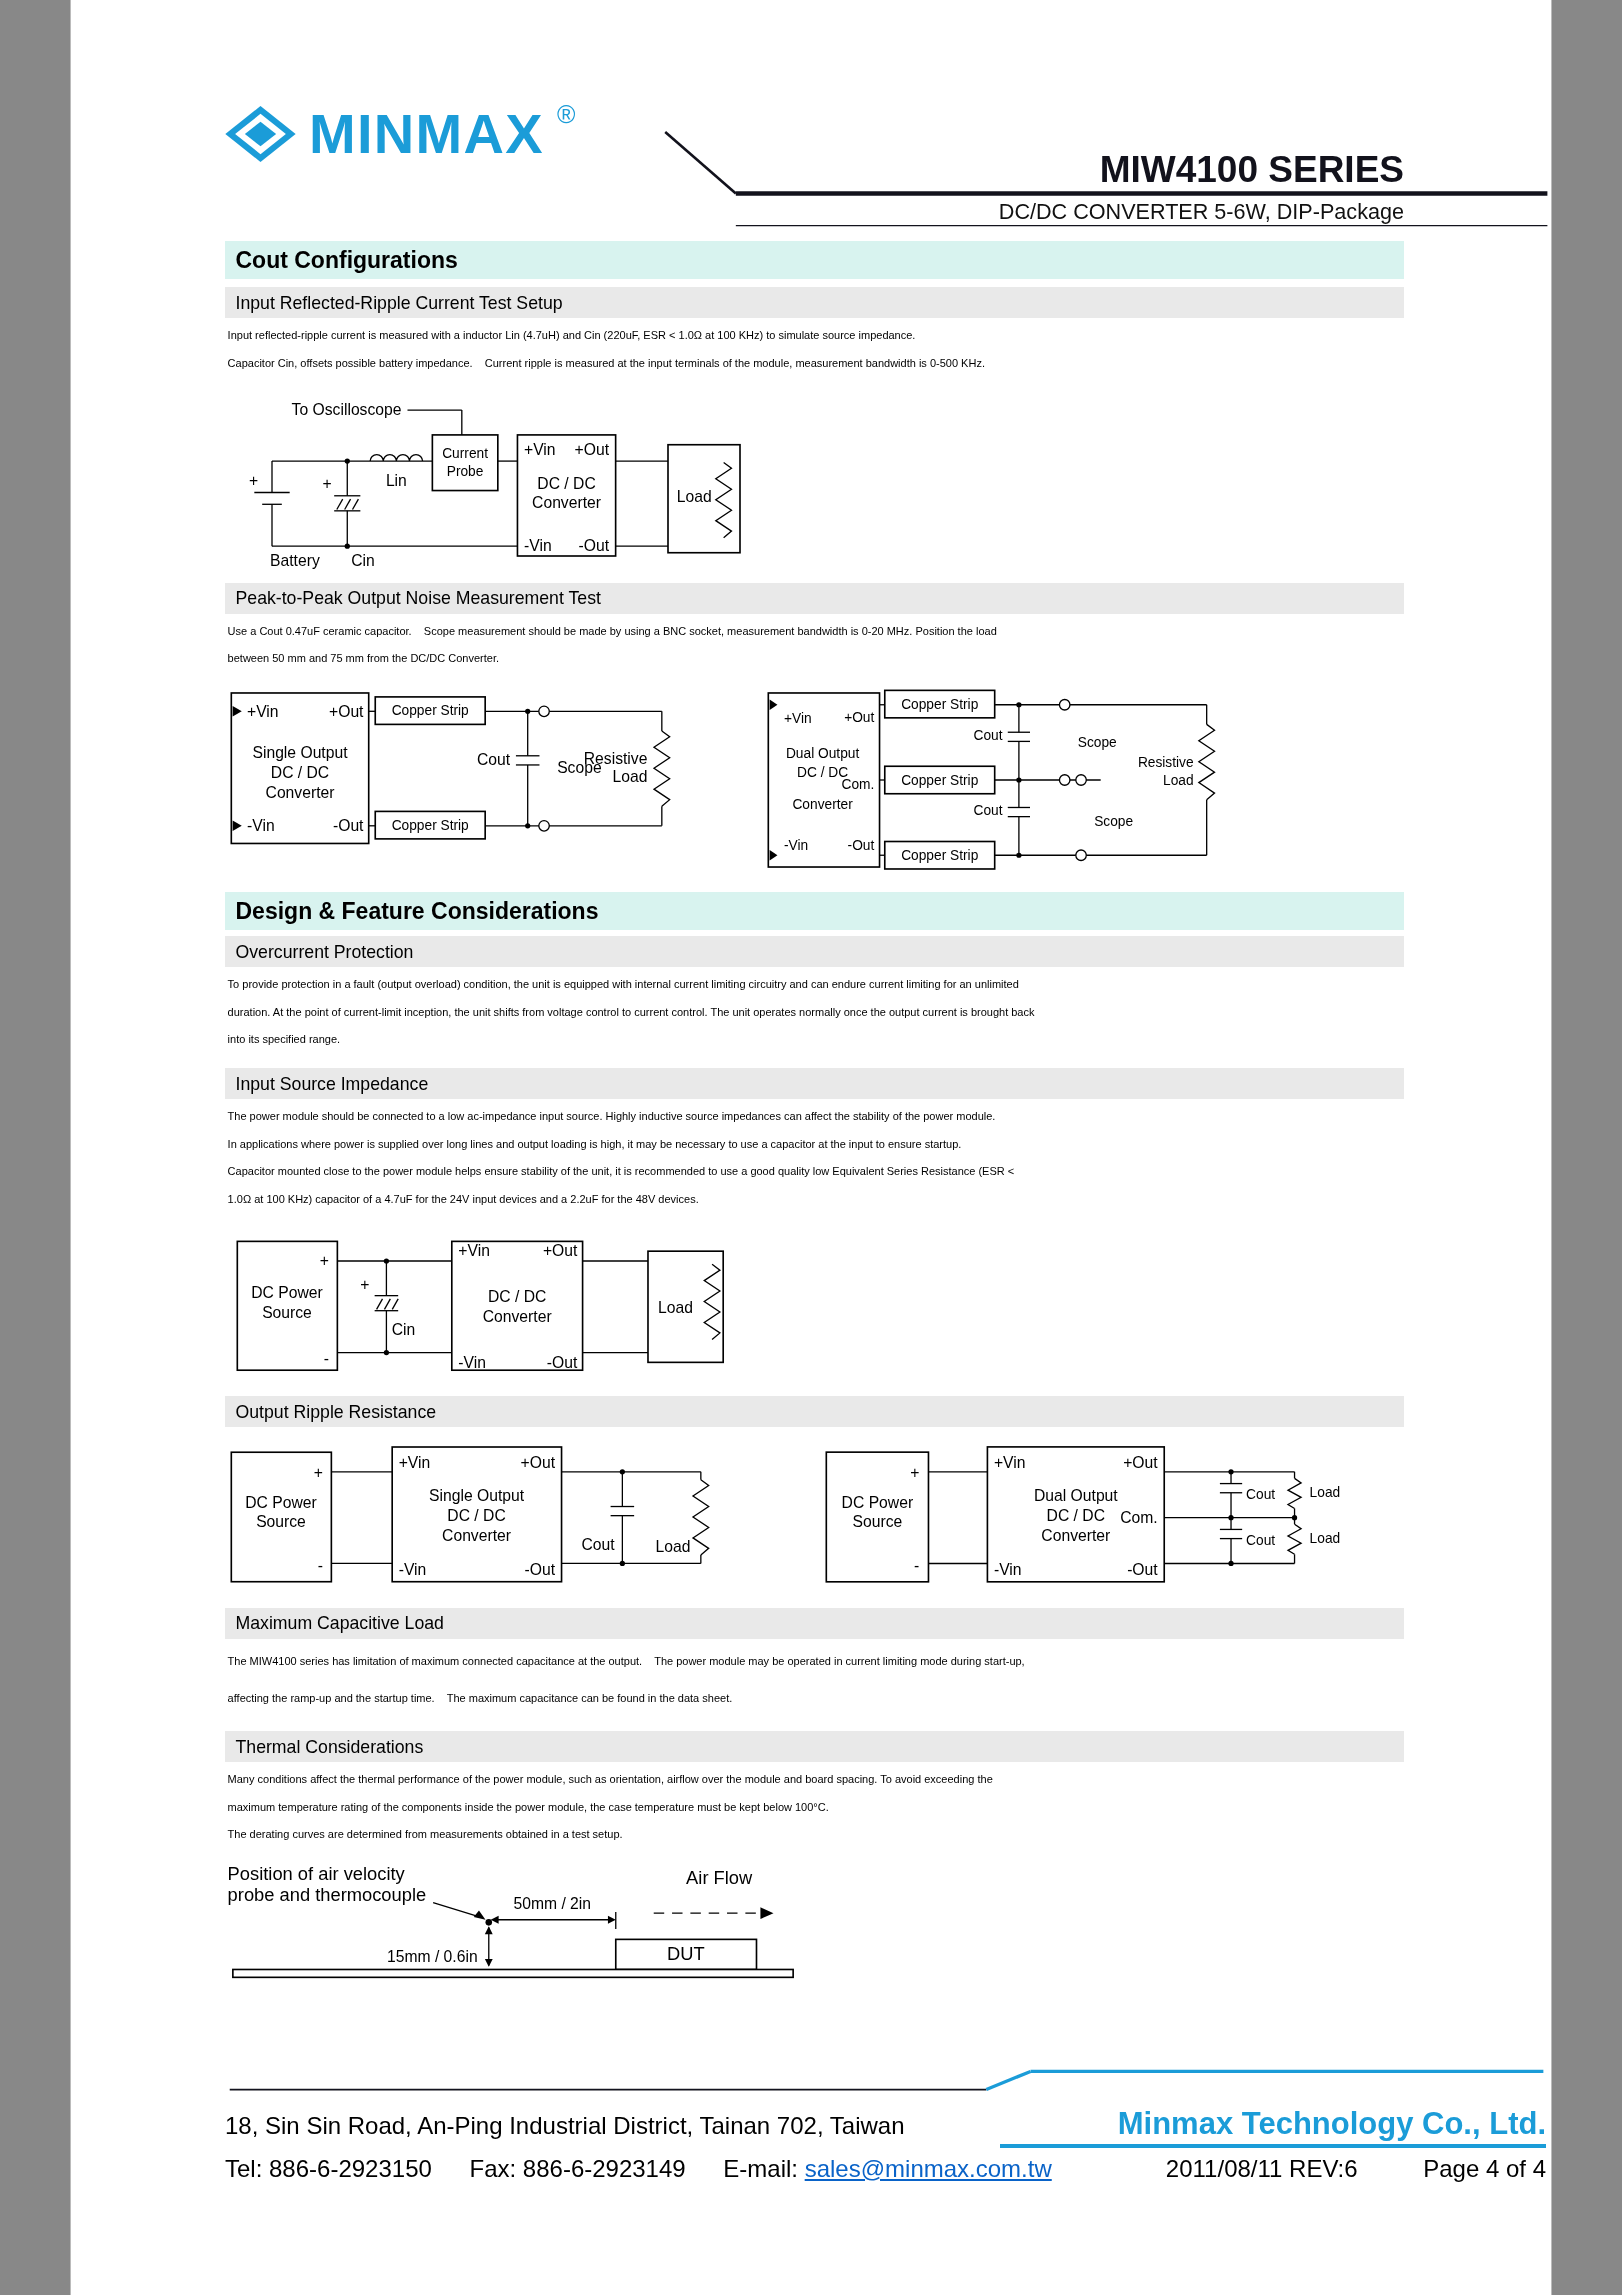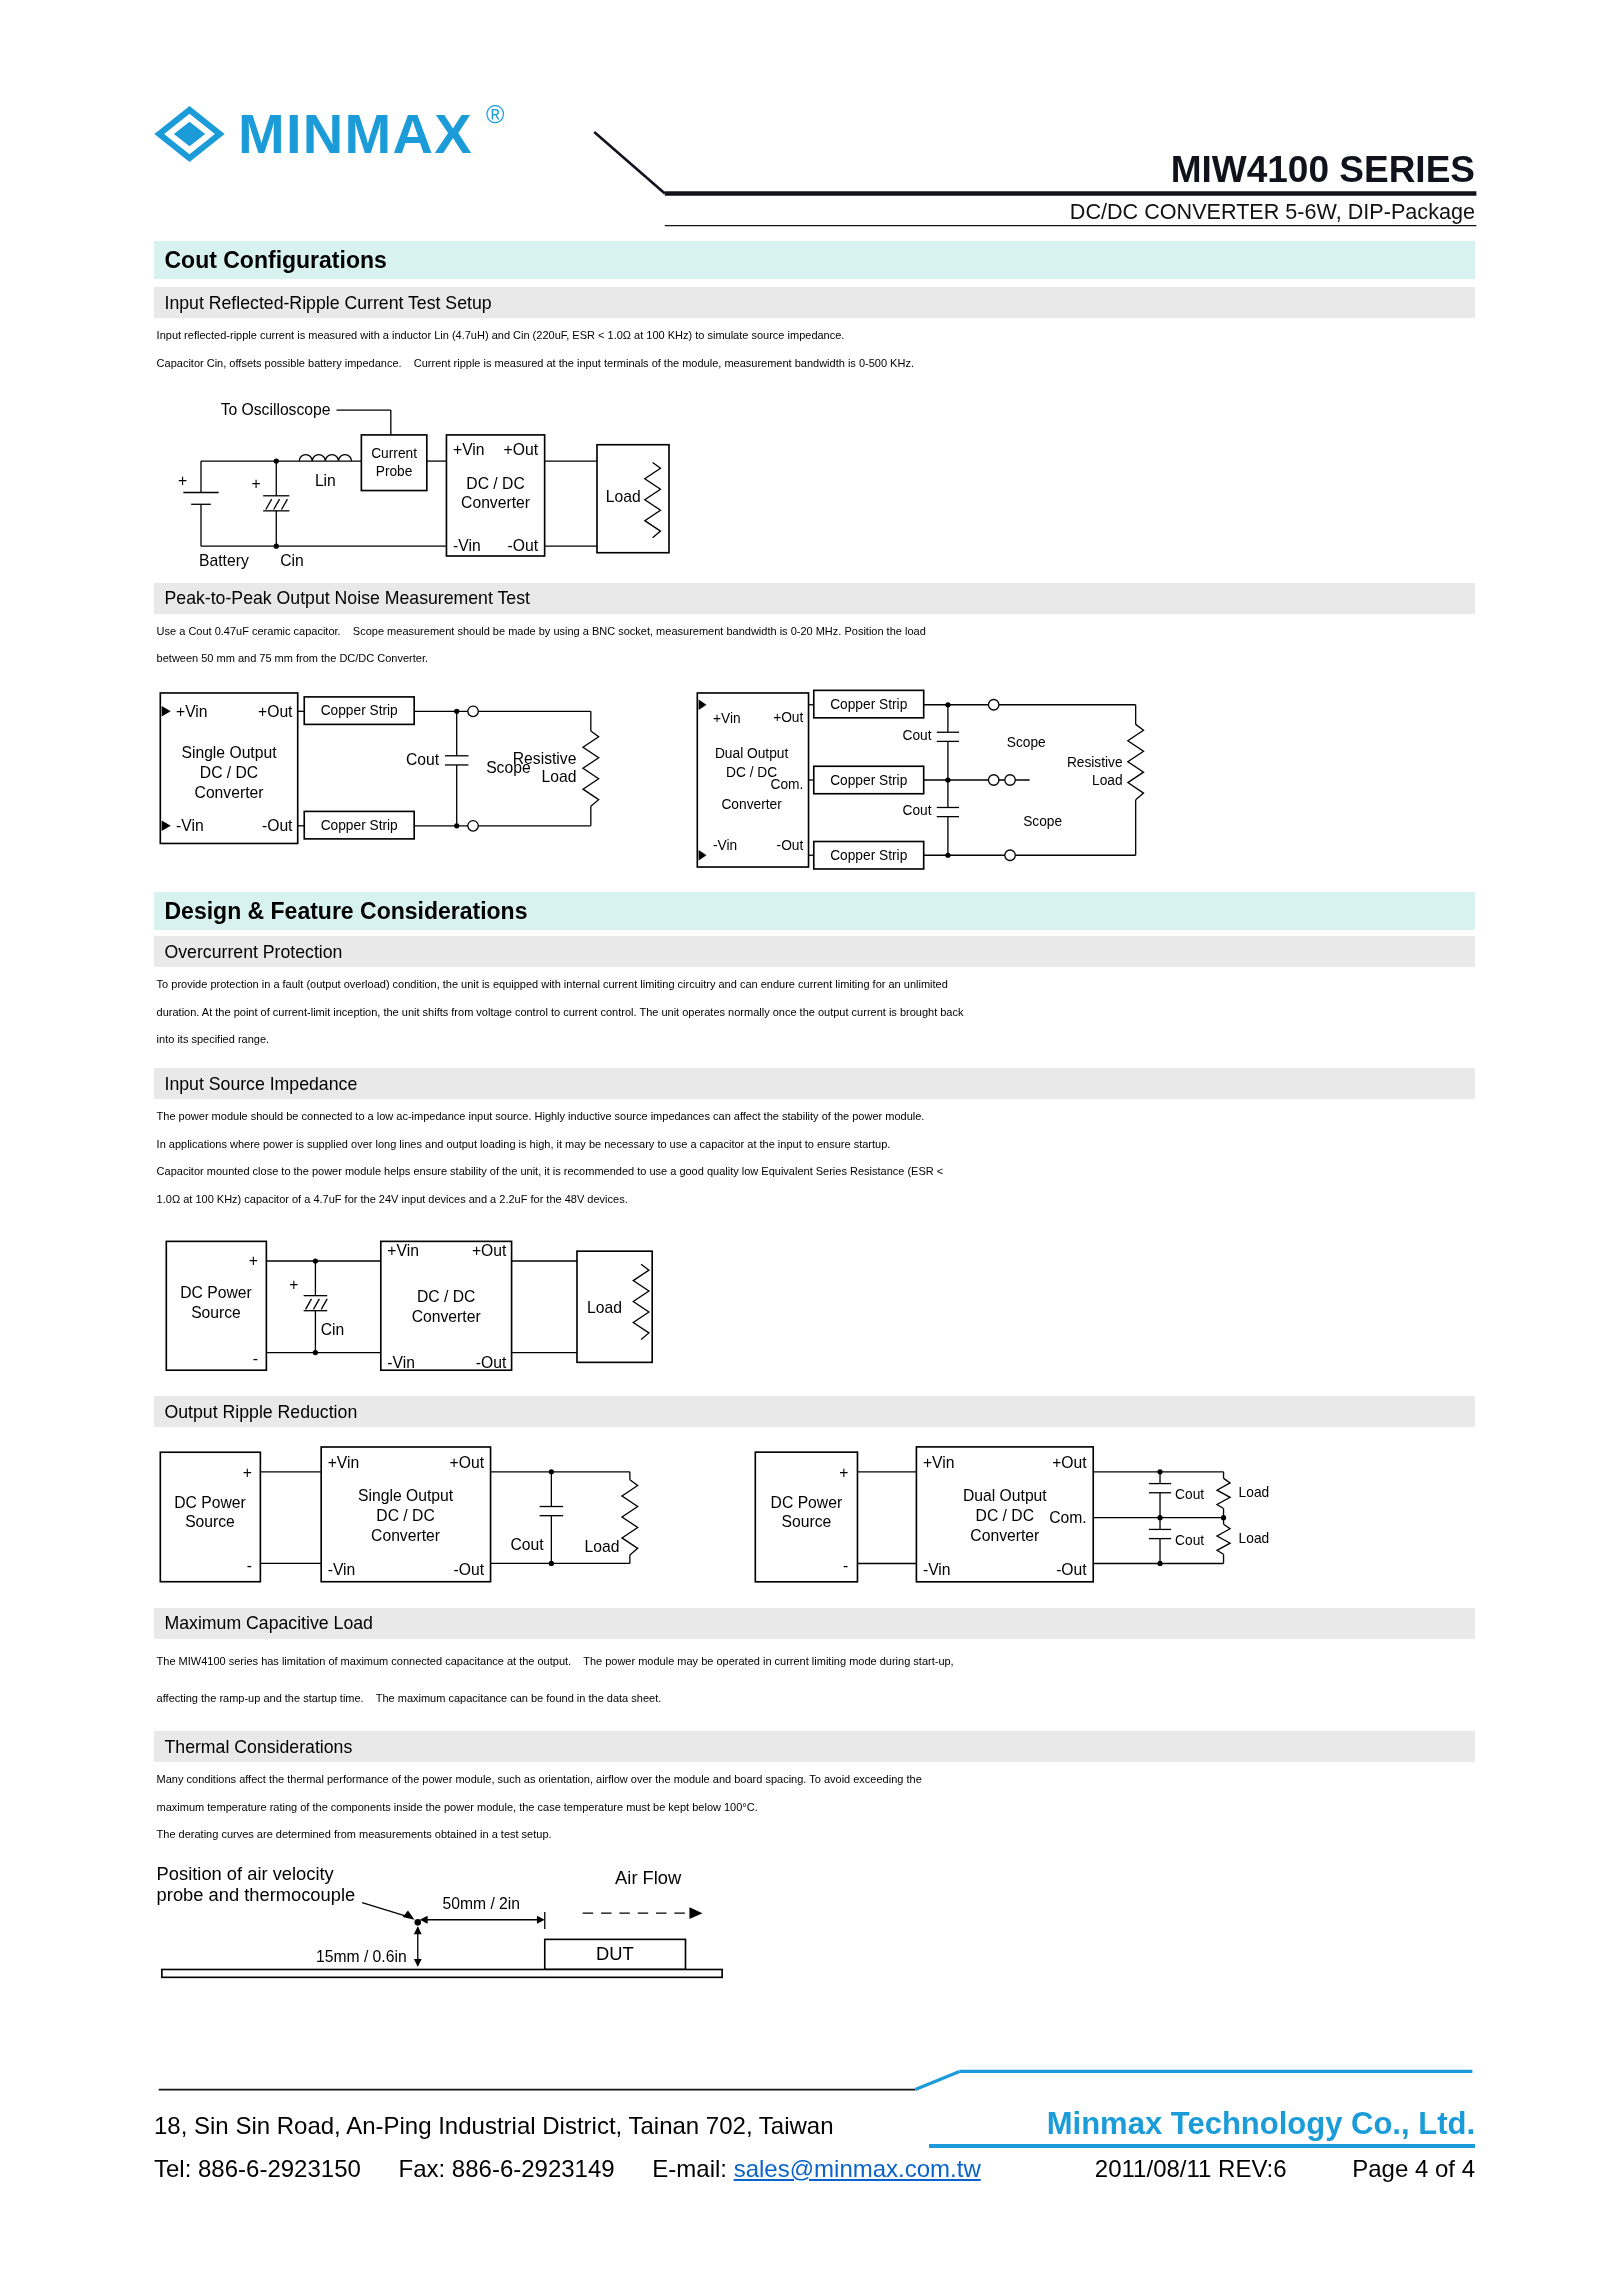--- a/index.html
+++ b/index.html
@@ -1,17 +1,17 @@
 <!DOCTYPE html>
 <html style="font-size:10.5px"><head>
 <meta charset="utf-8">
 <style>
   * { margin:0; padding:0; box-sizing:border-box; }
   body { background:#888; font-family:"Liberation Sans", sans-serif; }
-  .page { width:1622px; height:2295px; background:#fff; position:relative; margin:0 auto;
+  .page { width:1480px; height:2295px; background:#fff; position:relative; margin:0 auto;
           outline:0.7px solid #bbb; color:#000; overflow:hidden; }
 
   
   .hdr { position:relative; height:240px; }
   .hdr-rules { position:absolute; left:0; top:0; }
   .logo { position:absolute; left:154px; top:106px; display:flex; align-items:center; gap:13px; }
   .logo-text { font-size:56px; font-weight:bold; letter-spacing:1.3px; color:#1b9cd8; line-height:1; }
   .logo-reg { font-size:25px; color:#1b9cd8; position:relative; top:-19.6px; }
   .series { position:absolute; right:147px; top:149px; font-size:37px; font-weight:bold; color:#12121c; }
   .subtitle { position:absolute; right:147px; top:199px; font-size:21.6px; color:#111; }
@@ -282,21 +282,21 @@
       <text x="238" y="168">Cin</text>
       <text x="340" y="48">+Vin</text>
       <text x="522" y="48" text-anchor="end">+Out</text>
       <text x="340" y="218">-Vin</text>
       <text x="522" y="218" text-anchor="end">-Out</text>
       <text x="430" y="118" text-anchor="middle">DC / DC</text>
       <text x="430" y="148" text-anchor="middle">Converter</text>
       <text x="672" y="135" text-anchor="middle">Load</text>
     </svg>
 
-    <div class="sub-bar" style="margin-top:14.4px">Output Ripple Reduction</div>
+    <div class="sub-bar" style="margin-top:14.4px">Output Ripple Resistance</div>
 
     <div class="diagram-row gap150" style="margin-top:11.8px; margin-left:5.2px">
       <svg class="diagram" width="497" height="154" viewBox="0 0 760 235">
         <g>
           <line x1="155" y1="50" x2="248" y2="50"></line>
           <line x1="155" y1="190" x2="248" y2="190"></line>
           <line x1="507" y1="50" x2="720" y2="50"></line>
           <line x1="507" y1="190" x2="720" y2="190"></line>
           <line x1="600" y1="50" x2="600" y2="103"></line>
           <line x1="600" y1="117" x2="600" y2="190"></line>

